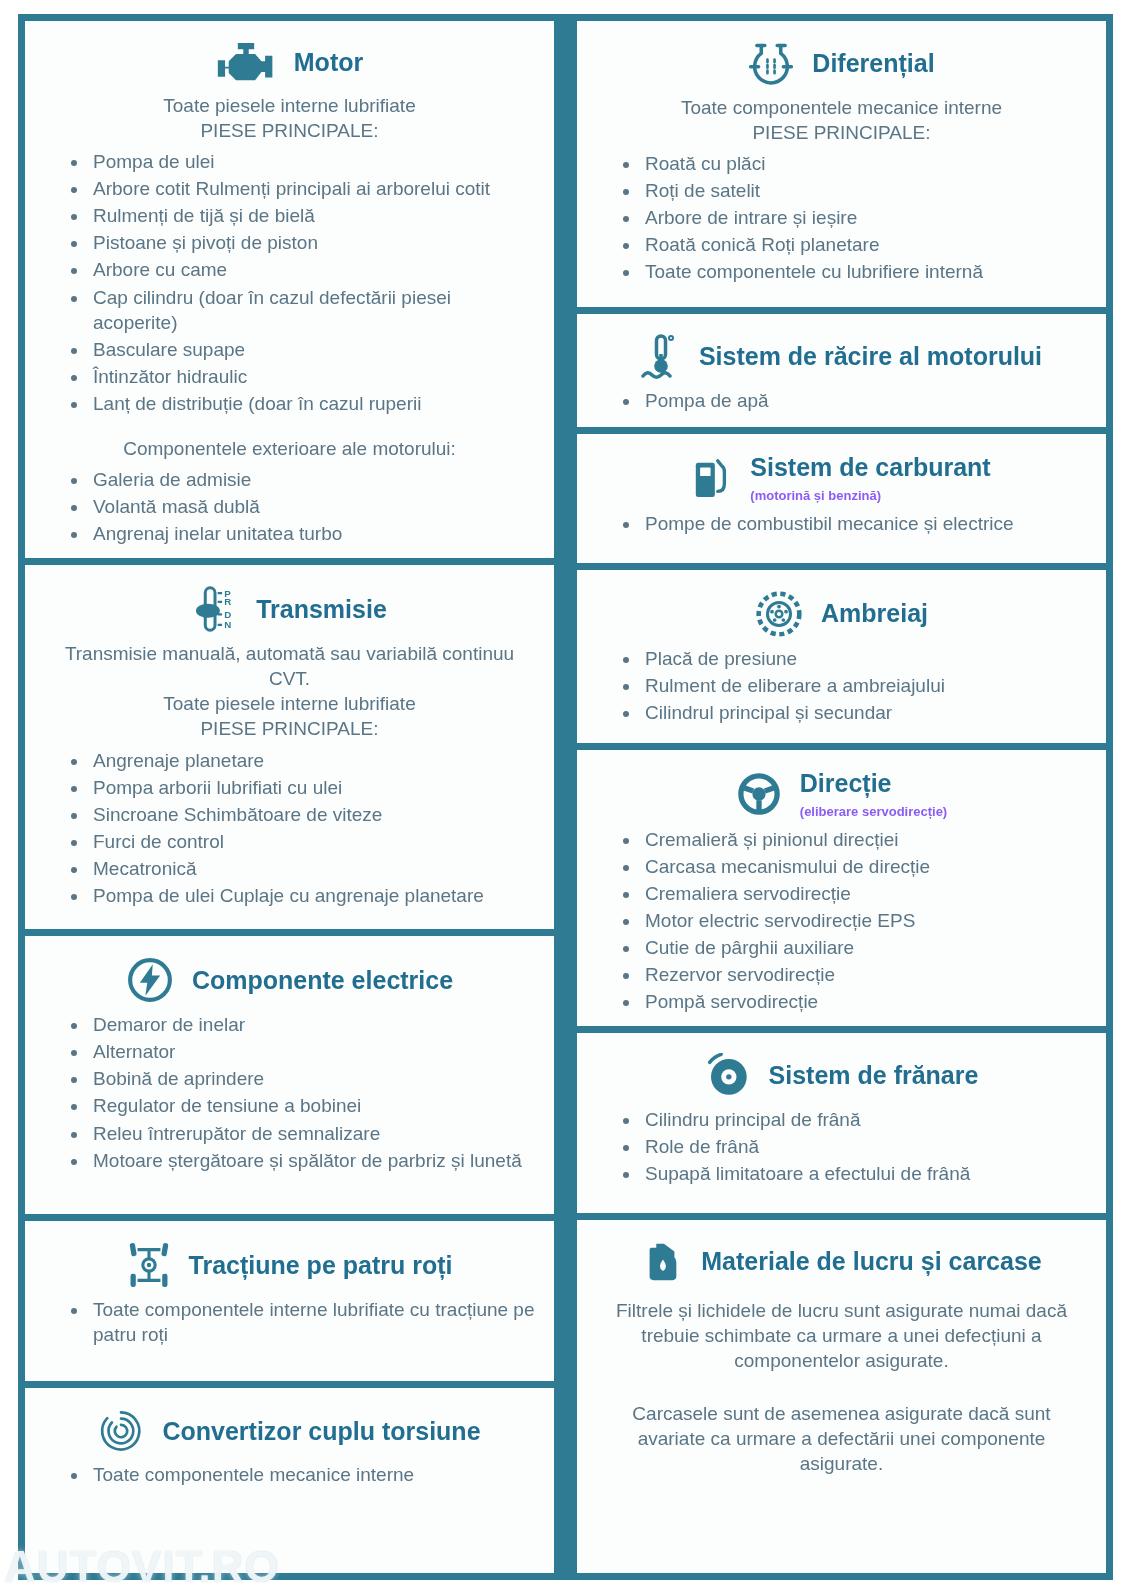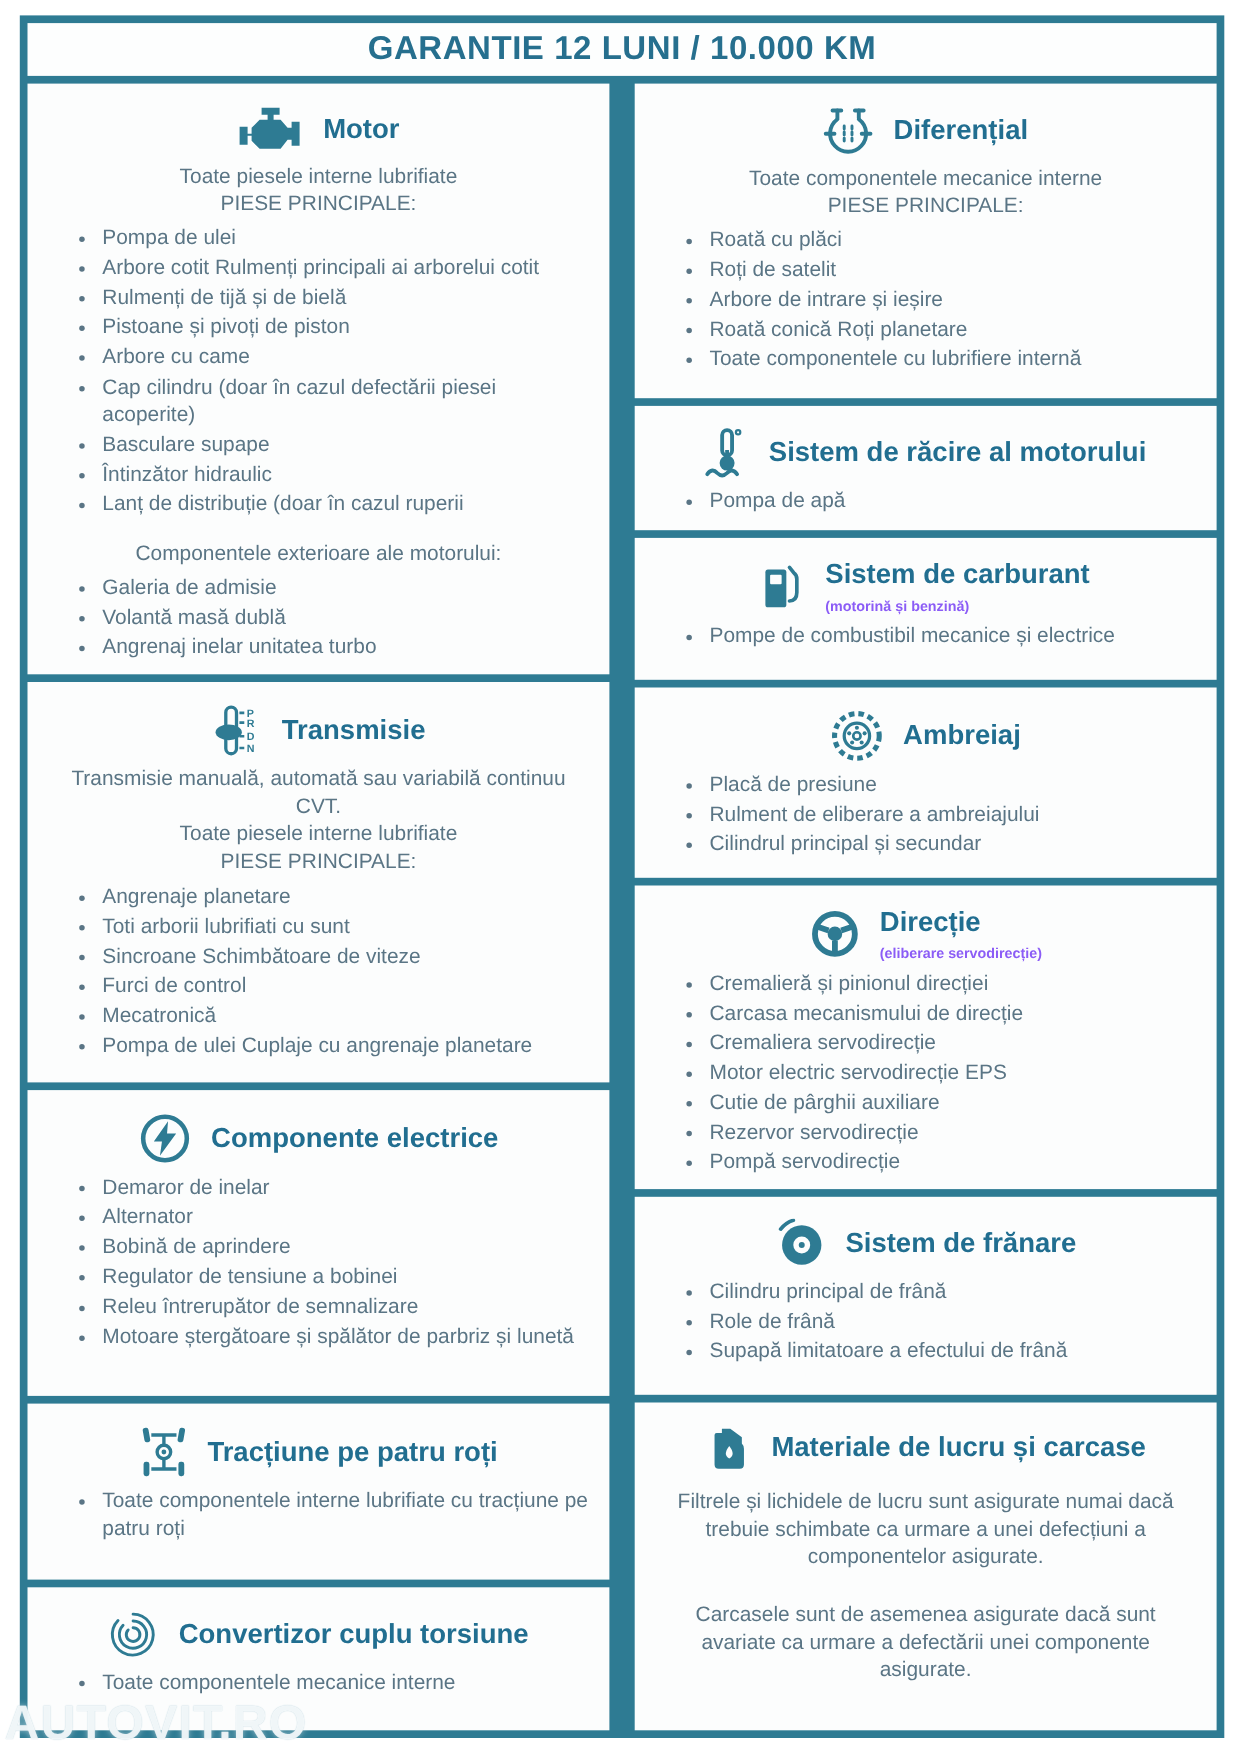--- a/index.html
+++ b/index.html
@@ -53,21 +53,20 @@
     font-size:44px;font-weight:800;letter-spacing:1px;
     color:rgba(255,255,255,0.82);
     text-shadow:0 0 1px rgba(150,190,205,.8), 0 0 6px rgba(255,255,255,.5);
   }
 </style>
 </head>
 <body>
 
 <div class="page">
   <div class="frame">
-    <div class="header-bar">GARANTIE 12 LUNI / 10.000 KM</div>
     <div class="columns">
       <div class="col" id="left-col">
           <section class="section section--motor">
     <div class="sec-head">
       <span class="sec-icon">
                 <svg viewBox="0 0 66 48" height="44" width="60">
                   <path fill="currentColor" d="M24 2h18v7h-6v5h7l7 8h4v-6h8v24h-8v-6h-4l-7 9H22l-8-8v-5h-4v9H2V21h8v7h4v-6l8-8h8V9h-6z"></path>
                 </svg>
               </span>
       <span class="sec-titles">
@@ -122,21 +121,21 @@
       </span>
     </div>
     <div class="sec-body">
               <div class="center-block">
                 <div class="center-line">Transmisie manuală, automată sau variabilă continuu CVT.</div>
                 <div class="center-line">Toate piesele interne lubrifiate</div>
                 <div class="center-line">PIESE PRINCIPALE:</div>
               </div>
               <ul class="bullets">
                 <li>Angrenaje planetare</li>
-                <li>Toti arborii lubrifiati cu sunt</li>
+                <li>Pompa arborii lubrifiati cu ulei</li>
                 <li>Sincroane Schimbătoare de viteze</li>
                 <li>Furci de control</li>
                 <li>Mecatronică</li>
                 <li>Pompa de ulei Cuplaje cu angrenaje planetare</li>
               </ul>
             </div>
   </section>
           <section class="section section--electrice">
     <div class="sec-head">
       <span class="sec-icon">

